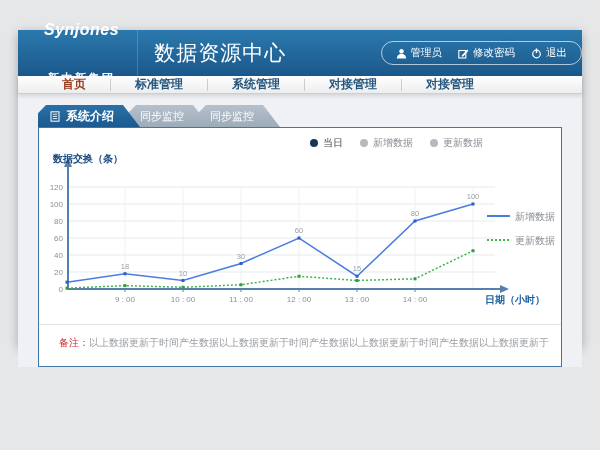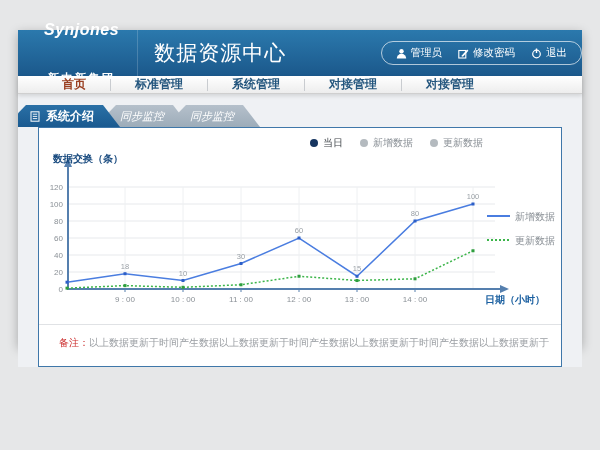--- a/index.html
+++ b/index.html
@@ -26,25 +26,25 @@
   .nav { height:27px; background:linear-gradient(#ffffff,#ededed); border-bottom:1px solid #cfcfcf;
          box-shadow:0 2px 4px rgba(0,0,0,.12); display:flex; align-items:center; padding-left:34px;
          font-size:12px; font-weight:bold; position:relative; z-index:2; }
   .nav .nav-item { color:#24567e; padding:0 10px; cursor:pointer; }
   .nav .nav-item.active { color:#9a4023; }
   .nav .divider { width:1px; height:12px; background:#c9ccd0; margin:0 14px; }
 
   
   .content { flex:1; background:#eff1f4; position:relative; padding-top:11px; }
 
-  .tabs { display:flex; height:22px; align-items:center; }
+  .tabs { display:flex; margin-left:20px; height:22px; align-items:center; }
   .tab { height:22px; display:flex; align-items:center; padding:0 26px 0 12px; color:#fff; white-space:nowrap;
          clip-path:polygon(0 100%, 0 38%, 8px 0, calc(100% - 17px) 0, 100% 100%); cursor:pointer; }
   .tab.active { background:linear-gradient(#2a70a6,#1a5a90); font-size:12px; font-weight:bold; gap:6px; position:relative; z-index:3; }
-  .tab.inactive { background:linear-gradient(#b5c0cb,#9dacb9); font-size:11px; margin-left:-12px; position:relative; z-index:1;font-style:italic; }
+  .tab.inactive { background:linear-gradient(#b5c0cb,#9dacb9); font-size:11px; margin-left:-12px; position:relative; z-index:1; }
   .tab.inactive.t2 { z-index:0; }
 
   .panel { margin:0 20px; height:240px; background:#fff; border:1px solid #3f77a9; position:relative; }
 
   .time-filter { position:absolute; top:8px; right:78px; display:flex; gap:17px; font-size:10px; }
   .time-filter .opt { display:flex; align-items:center; gap:5px; cursor:pointer; }
   .time-filter .dot { width:8px; height:8px; border-radius:50%; background:#b4babf; }
   .time-filter .opt.selected .dot { background:#16355f; }
   .time-filter .lbl { color:#8a9096; }
   .time-filter .opt.selected .lbl { color:#3a3f44; }

